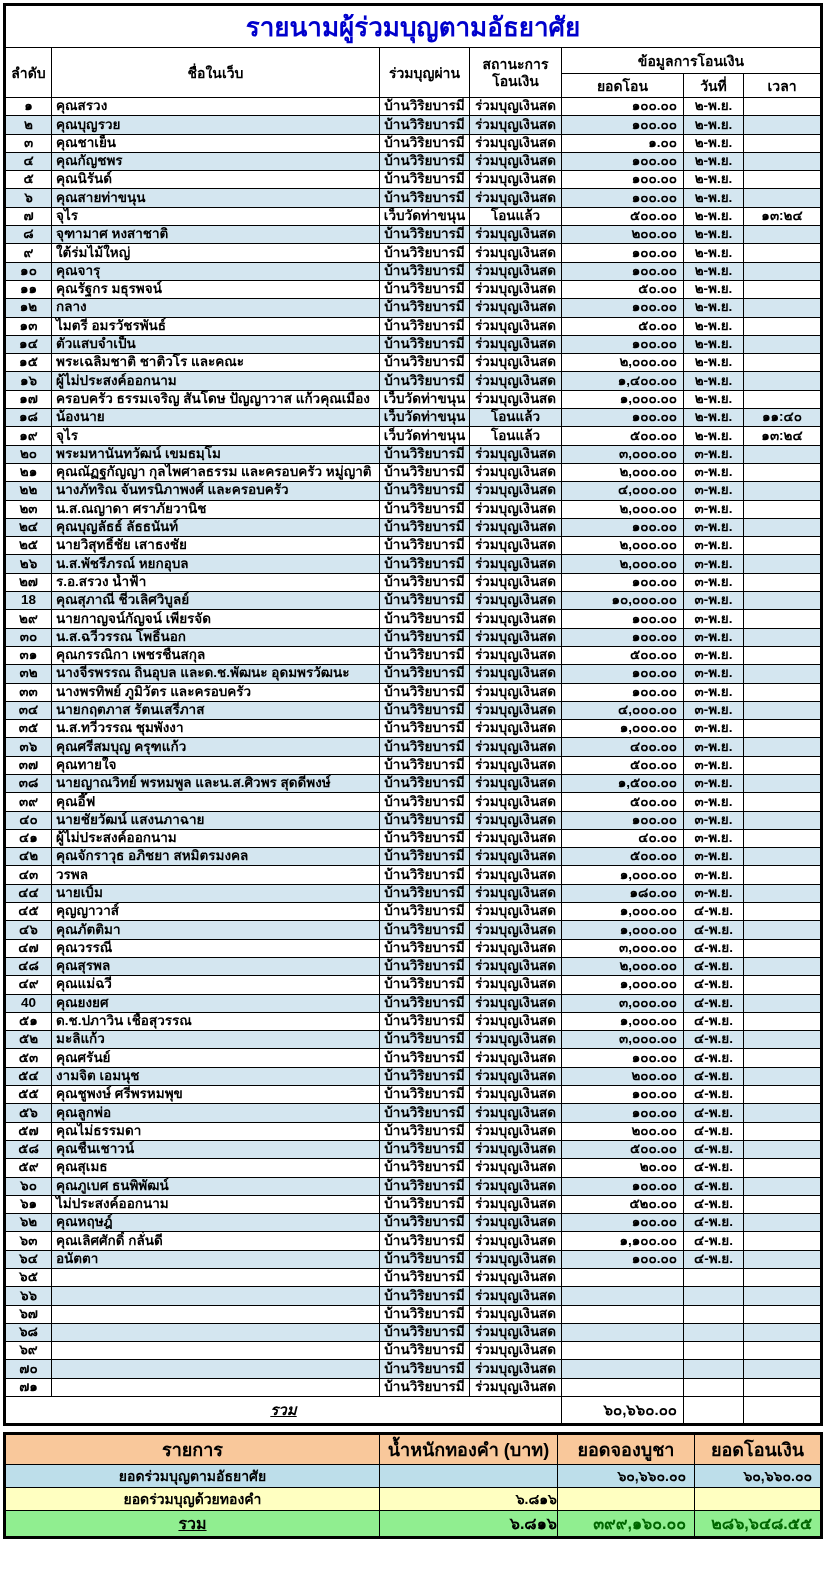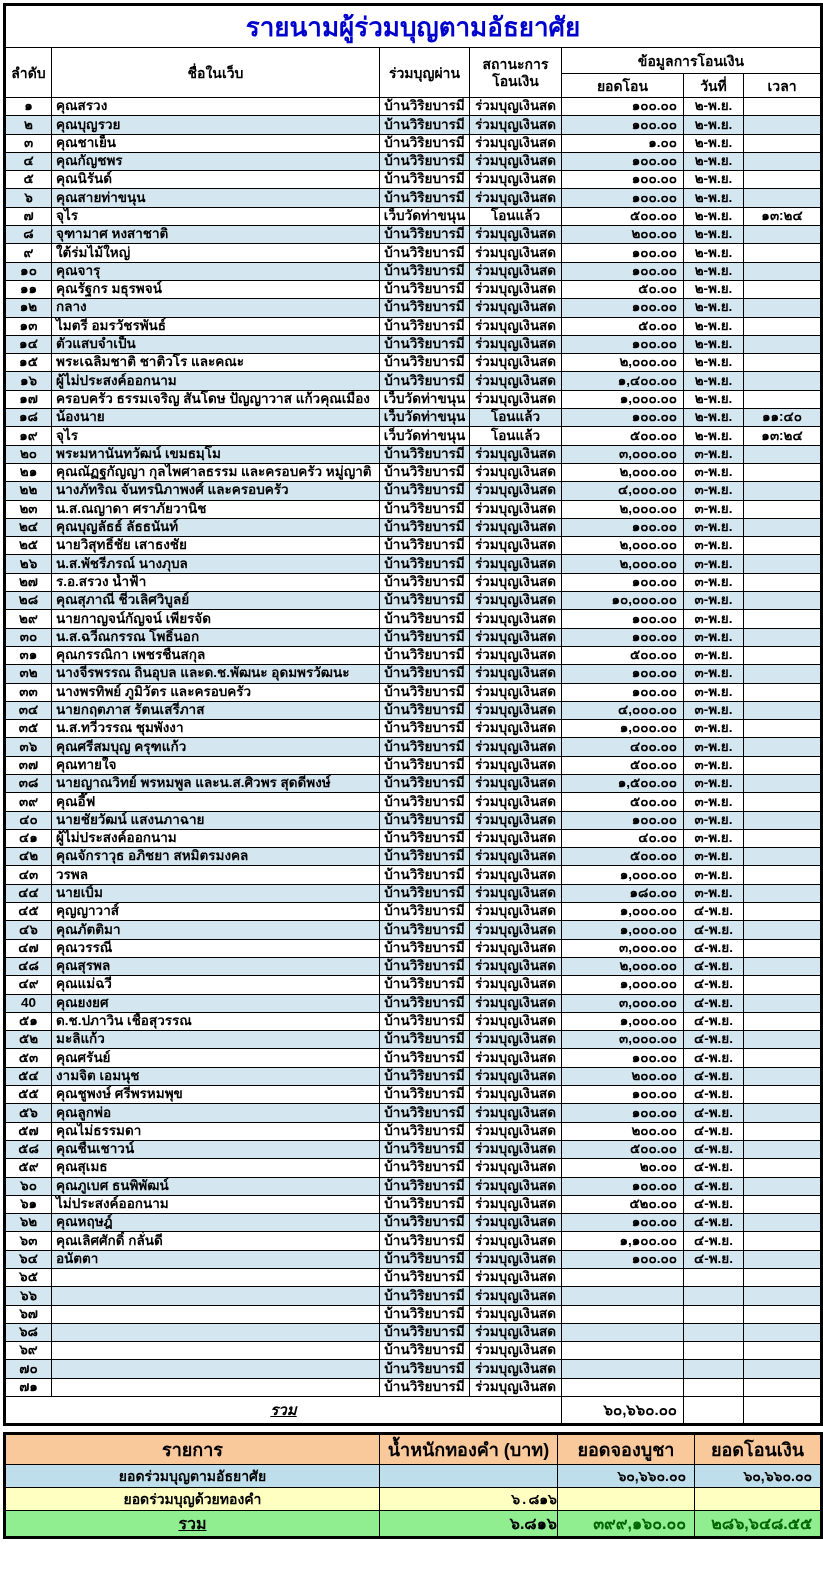--- a/index.html
+++ b/index.html
@@ -35,21 +35,21 @@
   .gap{height:6px;}
   .summary{border:3px solid #000;}
   .summary .title-cell{height:38px;text-align:center;font-size:22px;color:var(--title-green);background:#fff;}
   .summary th{height:20px;font-size:18px;background:var(--peach-hdr);}
   .summary td{height:20px;font-size:14px;}
   .s-item{text-align:center;}
   .s-weight{text-align:right;}
   .s-num{text-align:right;padding-right:8px;}
   .srow-0 td{background:var(--lavender);}
   .srow-1 td{background:var(--blue-row);}
-  .srow-2 td{background:var(--yellow);font-family:Liberation Mono, monospace;}
+  .srow-2 td{background:var(--yellow);}
   .srow-total td{background:var(--green);height:24px;font-size:16px;}
   .srow-total .s-label{text-align:center;text-decoration:underline;}
   .srow-total .s-num{color:var(--dark-green);}
 </style>
 </head>
 <body>
 
 <div class="page">
 
   <table class="main">
@@ -300,57 +300,57 @@
           <td class="c-no">๒๕</td>
           <td class="c-name">นายวิสุทธิ์ชัย เสาธงชัย</td>
           <td class="c-via">บ้านวิริยบารมี</td>
           <td class="c-status">ร่วมบุญเงินสด</td>
           <td class="c-amt">๒,๐๐๐.๐๐</td>
           <td class="c-date">๓-พ.ย.</td>
           <td class="c-time"></td>
         </tr>
         <tr class="alt">
           <td class="c-no">๒๖</td>
-          <td class="c-name">น.ส.พัชรีภรณ์ นางภุบล</td>
+          <td class="c-name">น.ส.พัชรีภรณ์ หยกอุบล</td>
           <td class="c-via">บ้านวิริยบารมี</td>
           <td class="c-status">ร่วมบุญเงินสด</td>
           <td class="c-amt">๒,๐๐๐.๐๐</td>
           <td class="c-date">๓-พ.ย.</td>
           <td class="c-time"></td>
         </tr>
         <tr class="">
           <td class="c-no">๒๗</td>
           <td class="c-name">ร.อ.สรวง น้ำฟ้า</td>
           <td class="c-via">บ้านวิริยบารมี</td>
           <td class="c-status">ร่วมบุญเงินสด</td>
           <td class="c-amt">๑๐๐.๐๐</td>
           <td class="c-date">๓-พ.ย.</td>
           <td class="c-time"></td>
         </tr>
         <tr class="alt">
-          <td class="c-no">๒๘</td>
+          <td class="c-no">18</td>
           <td class="c-name">คุณสุภาณี ชีวเลิศวิบูลย์</td>
           <td class="c-via">บ้านวิริยบารมี</td>
           <td class="c-status">ร่วมบุญเงินสด</td>
           <td class="c-amt">๑๐,๐๐๐.๐๐</td>
           <td class="c-date">๓-พ.ย.</td>
           <td class="c-time"></td>
         </tr>
         <tr class="">
           <td class="c-no">๒๙</td>
           <td class="c-name">นายกาญจน์กัญจน์ เพียรจัด</td>
           <td class="c-via">บ้านวิริยบารมี</td>
           <td class="c-status">ร่วมบุญเงินสด</td>
           <td class="c-amt">๑๐๐.๐๐</td>
           <td class="c-date">๓-พ.ย.</td>
           <td class="c-time"></td>
         </tr>
         <tr class="alt">
           <td class="c-no">๓๐</td>
-          <td class="c-name">น.ส.ฉวีณกรรณ โพธิ์นอก</td>
+          <td class="c-name">น.ส.ฉวีวรรณ โพธิ์นอก</td>
           <td class="c-via">บ้านวิริยบารมี</td>
           <td class="c-status">ร่วมบุญเงินสด</td>
           <td class="c-amt">๑๐๐.๐๐</td>
           <td class="c-date">๓-พ.ย.</td>
           <td class="c-time"></td>
         </tr>
         <tr class="">
           <td class="c-no">๓๑</td>
           <td class="c-name">คุณกรรณิกา เพชรชื่นสกุล</td>
           <td class="c-via">บ้านวิริยบารมี</td>

